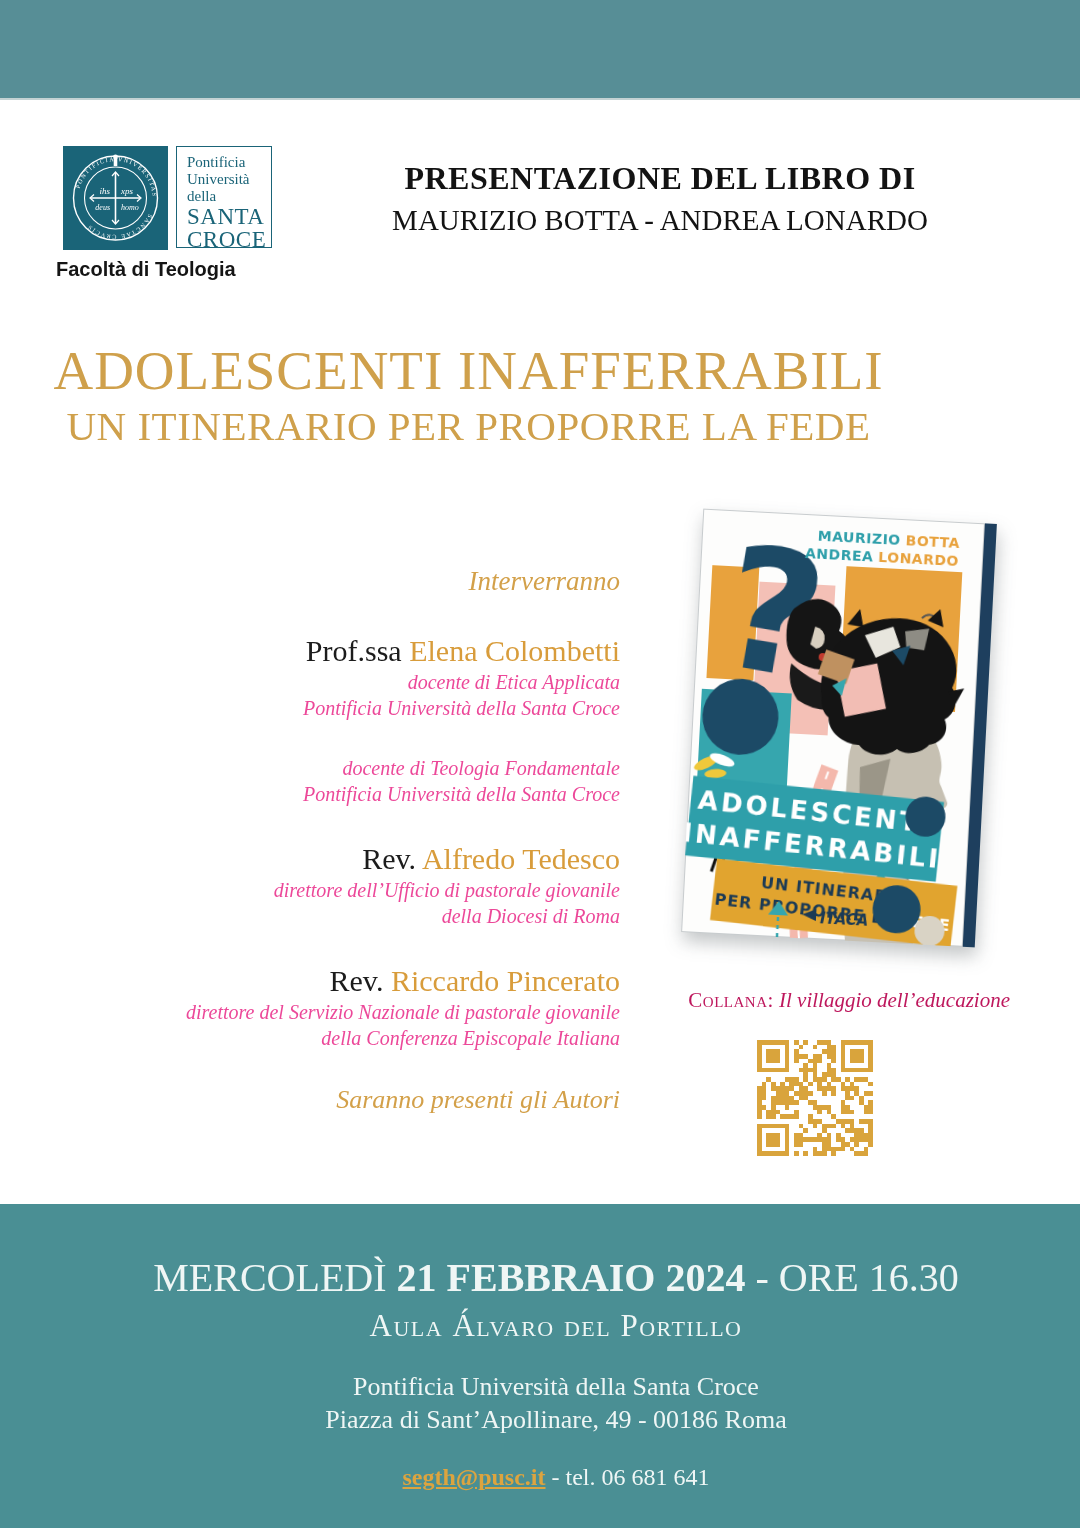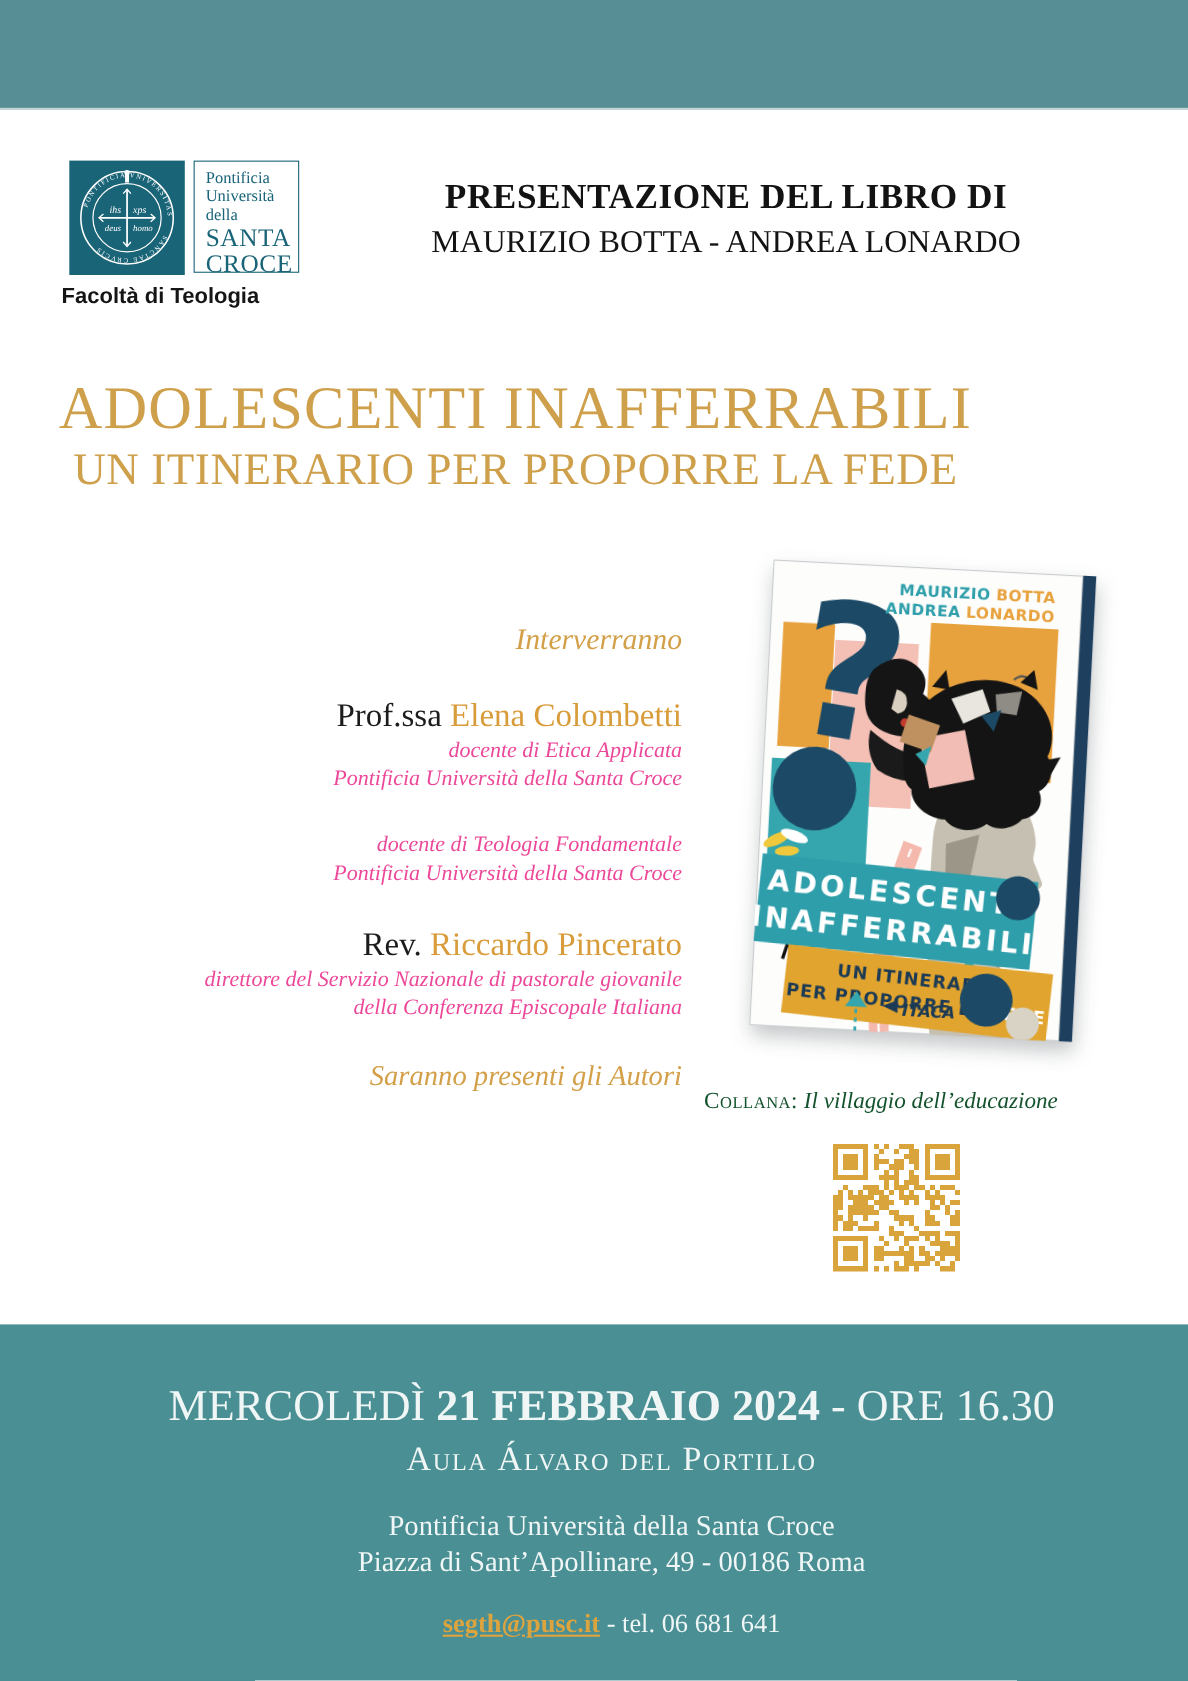--- a/index.html
+++ b/index.html
@@ -31,21 +31,21 @@
   .speaker{margin-bottom:34px;}
   .spk-name{font-size:30px;line-height:36px;color:#1c1c1c;}
   .spk-name .nm{color:#D89C3B;}
   .spk-line{font-style:italic;font-size:20px;line-height:26px;color:#ec4899;}
   .spk-note{font-style:italic;font-size:26px;color:#D3A049;margin-top:4px;}
   
   .book{position:absolute;left:692px;top:516px;width:294px;height:424px;
         transform:rotate(3deg);transform-origin:50% 50%;
         filter:drop-shadow(2px 9px 9px rgba(40,50,55,.28));}
   
-  .collana{position:absolute;left:640px;top:988px;width:370px;text-align:left;font-size:21px;color:#14532d;}
+  .collana{position:absolute;left:640px;top:988px;width:370px;text-align:right;font-size:21px;color:#be185d;}
   .collana .sc{font-variant:small-caps;letter-spacing:.5px;}
   .collana i{font-style:italic;}
   .qr{position:absolute;left:757px;top:1040px;width:116px;height:116px;}
   
   .band-bottom .line{position:absolute;left:16px;width:1080px;text-align:center;color:#EFF6F5;}
   .f-date{top:50px;font-size:40px;}
   .f-date .b{font-weight:bold;}
   .f-venue{top:104px;font-size:31px;font-variant:small-caps;letter-spacing:1.5px;}
   .f-org{top:168px;font-size:26px;}
   .f-addr{top:201px;font-size:26px;}
@@ -108,20 +108,25 @@
       <div class="spk-name"><span>Prof.ssa</span> <span class="nm">Elena Colombetti</span></div>
       <div class="spk-line">docente di Etica Applicata</div>
       <div class="spk-line">Pontificia Università della Santa Croce</div>
     </div>
 
     <div class="speaker">
       <div class="spk-line">docente di Teologia Fondamentale</div>
       <div class="spk-line">Pontificia Università della Santa Croce</div>
     </div>
 
+    <div class="speaker">
+      <div class="spk-name"><span>Rev.</span> <span class="nm">Alfredo Tedesco</span></div>
+      <div class="spk-line">direttore dell’Ufficio di pastorale giovanile</div>
+      <div class="spk-line">della Diocesi di Roma</div>
+    </div>
 
     <div class="speaker">
       <div class="spk-name"><span>Rev.</span> <span class="nm">Riccardo Pincerato</span></div>
       <div class="spk-line">direttore del Servizio Nazionale di pastorale giovanile</div>
       <div class="spk-line">della Conferenza Episcopale Italiana</div>
     </div>
 
     <div class="spk-note">Saranno presenti gli Autori</div>
   </div>
 

